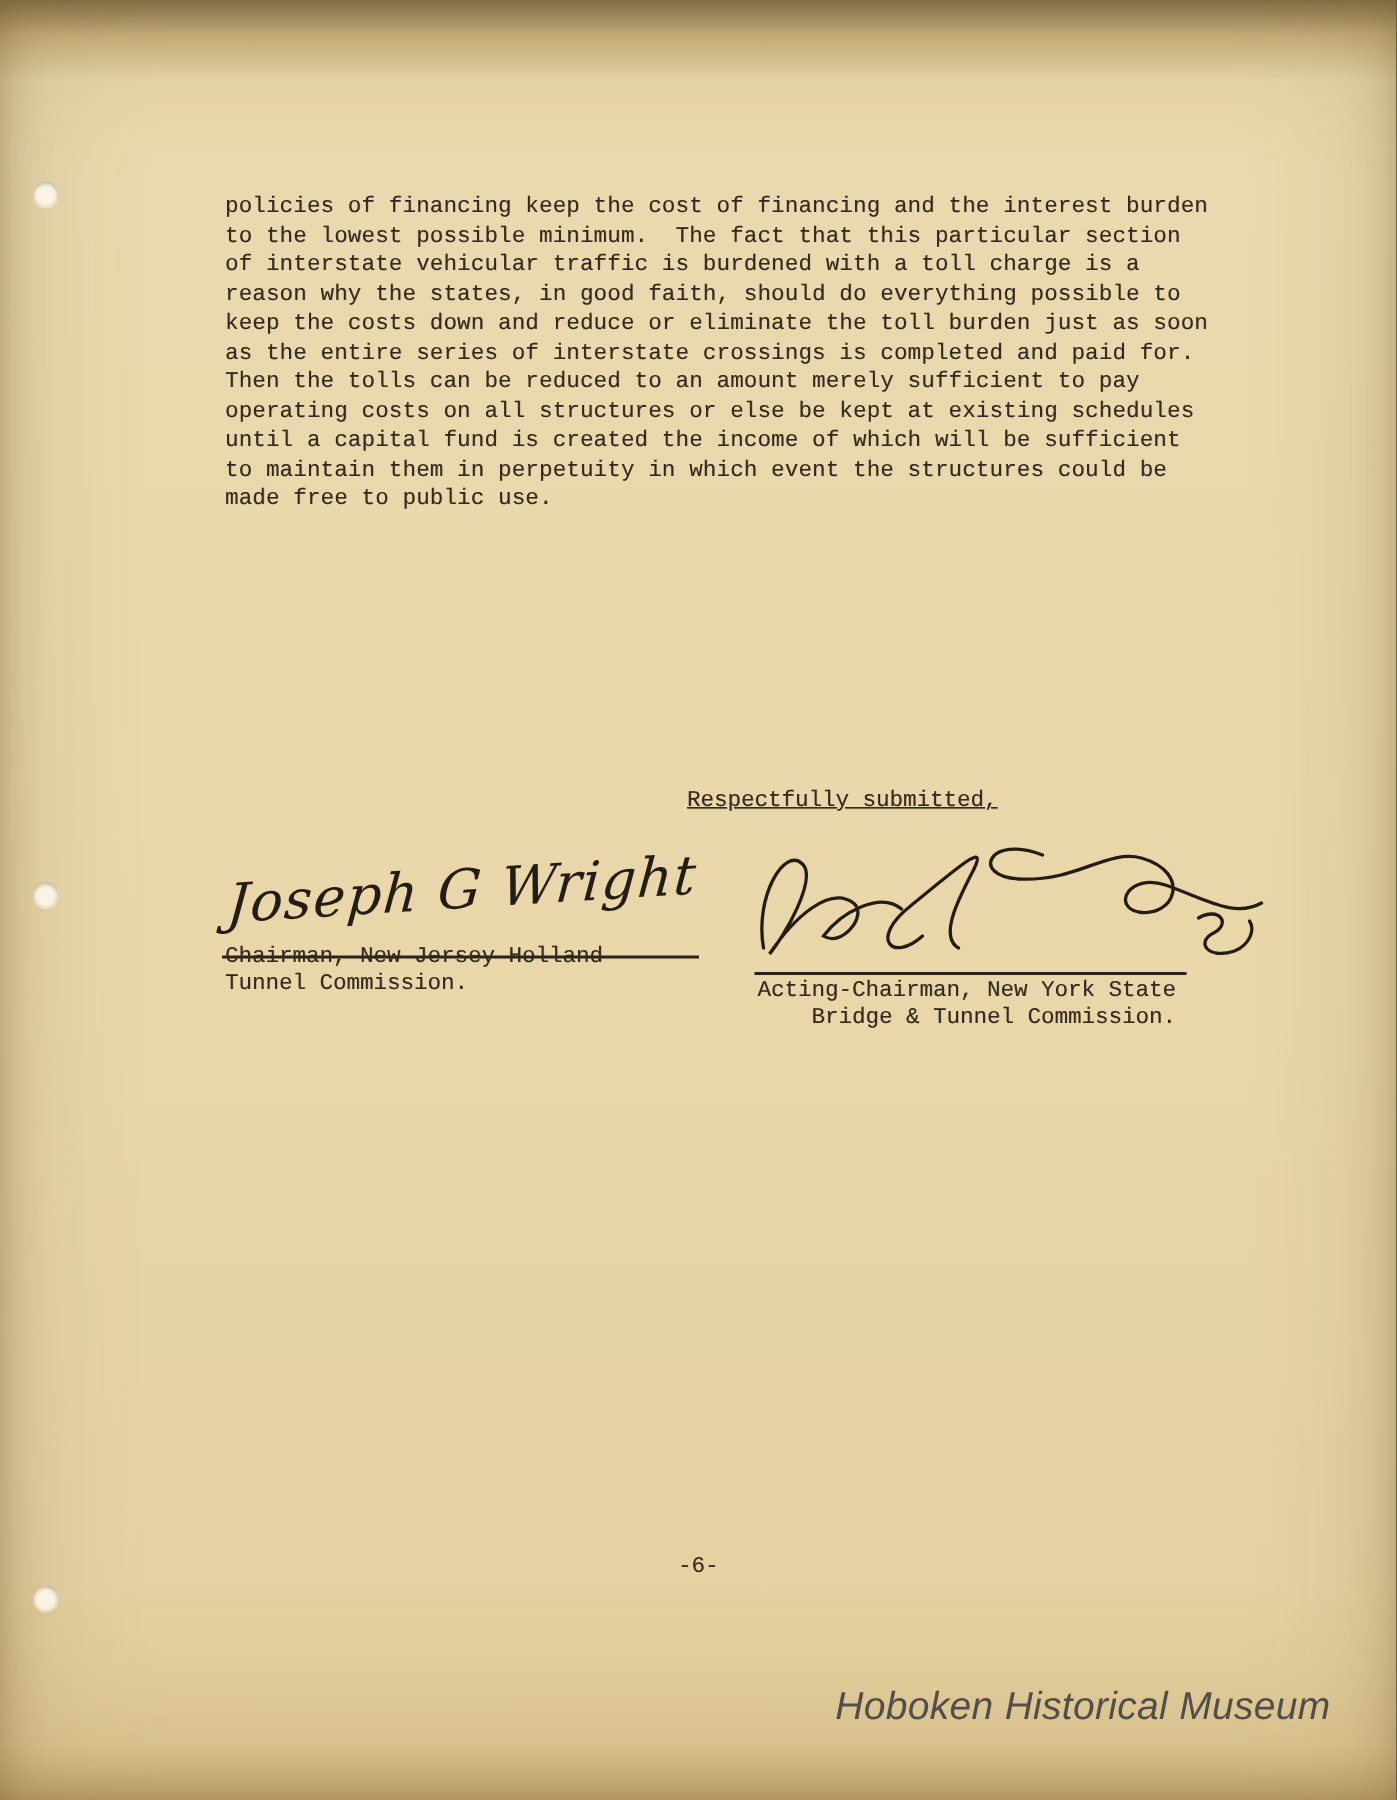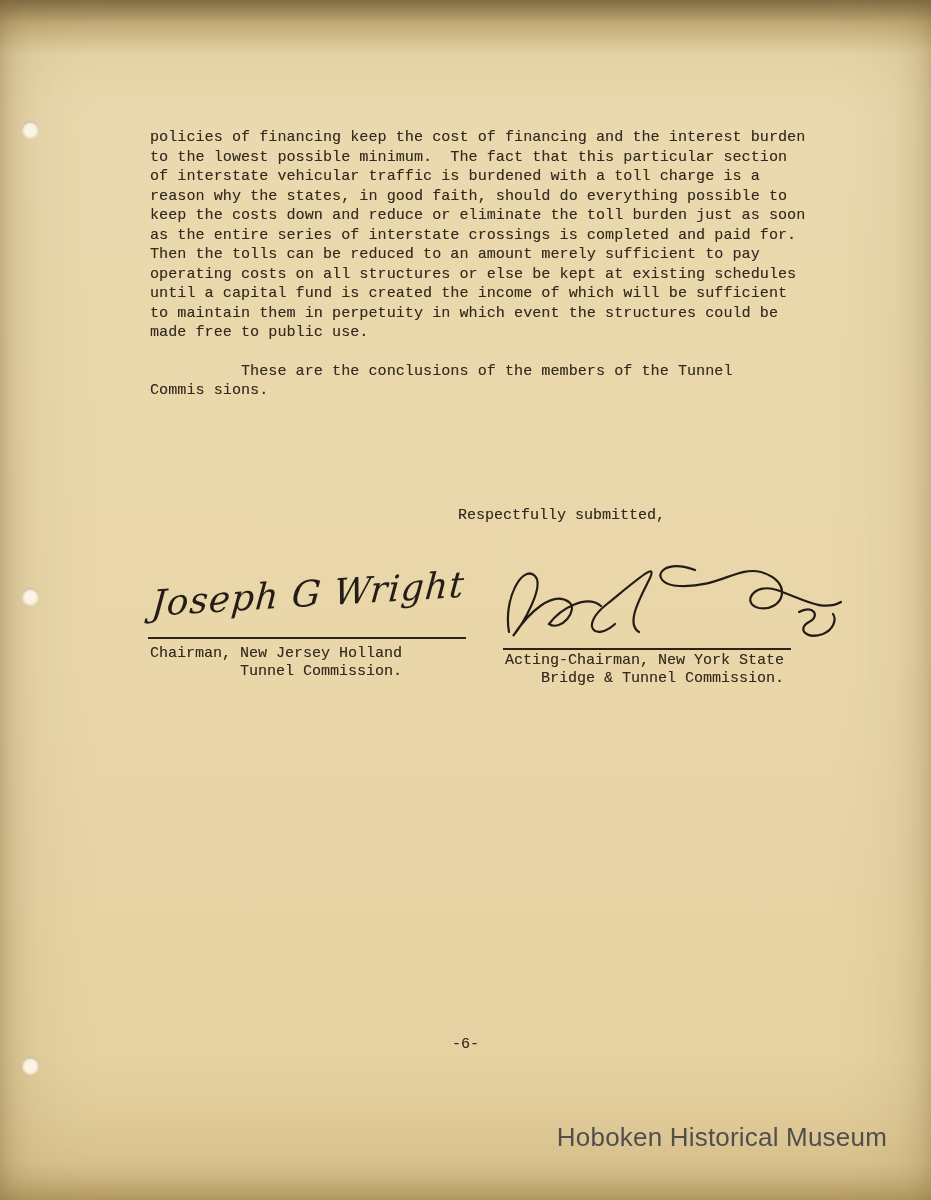--- a/index.html
+++ b/index.html
@@ -56,25 +56,26 @@
     text-shadow: 0.3px 0.3px 0 rgba(51, 41, 30, 0.35);
   }
   .typeset p {
     white-space: pre-wrap;
   }
   .typeset p + p { margin-top: 19px; }
 
   .closing {
     position: absolute;
     left: 458px;
-    top: 507px;
+    top: 525px;
     font-size: 15px;
     color: #33291e;
     text-shadow: 0.3px 0.3px 0 rgba(51, 41, 30, 0.35);
     white-space: pre;
+    text-decoration: underline;
   }
 
   .sig-block {
     position: absolute;
     color: #33291e;
   }
   .sig-block.left  { left: 148px; top: 575px; width: 322px; }
   .sig-block.right { left: 503px; top: 560px; width: 300px; }
 
   .sig-script {
@@ -104,21 +105,21 @@
   .sig-block.left  .sig-rule { top: 62px; left: 0; width: 318px; }
   .sig-block.right .sig-rule { top: 88px; left: 0; width: 288px; }
   .sig-title {
     position: absolute;
     left: 2px;
     font-size: 15px;
     line-height: 18px;
     white-space: pre-wrap;
     text-shadow: 0.3px 0.3px 0 rgba(51, 41, 30, 0.35);
   }
-  .sig-block.left  .sig-title { top: 70px; text-align: right; }
+  .sig-block.left  .sig-title { top: 54px; }
   .sig-block.right .sig-title { top: 92px; text-align: right; }
 
   .page-number {
     position: absolute;
     left: 0;
     top: 1036px;
     width: 100%;
     text-align: center;
     font-size: 15px;
     color: #33291e;
@@ -127,20 +128,21 @@
 
   .watermark {
     position: absolute;
     right: 44px;
     top: 1122px;
     font-family: "Liberation Sans", sans-serif;
     font-size: 26px;
     color: #3e3e42;
     opacity: 0.88;
     letter-spacing: 0.2px;
+    font-style: italic;
   }
 </style>
 </head>
 <body>
 
 <div class="scan">
   <div class="paper">
 
     <div class="hole h1"></div>
     <div class="hole h2"></div>
@@ -151,22 +153,20 @@
 to the lowest possible minimum.  The fact that this particular section
 of interstate vehicular traffic is burdened with a toll charge is a
 reason why the states, in good faith, should do everything possible to
 keep the costs down and reduce or eliminate the toll burden just as soon
 as the entire series of interstate crossings is completed and paid for.
 Then the tolls can be reduced to an amount merely sufficient to pay
 operating costs on all structures or else be kept at existing schedules
 until a capital fund is created the income of which will be sufficient
 to maintain them in perpetuity in which event the structures could be
 made free to public use.</p>
-      <p>          These are the conclusions of the members of the Tunnel
-Commis sions.</p>
     </div>
 
     <div class="closing">Respectfully submitted,</div>
 
     <div class="sig-block left">
       <div class="sig-script">Joseph G Wright</div>
       <div class="sig-rule"></div>
       <div class="sig-title">Chairman, New Jersey Holland
 Tunnel Commission.</div>
     </div>

